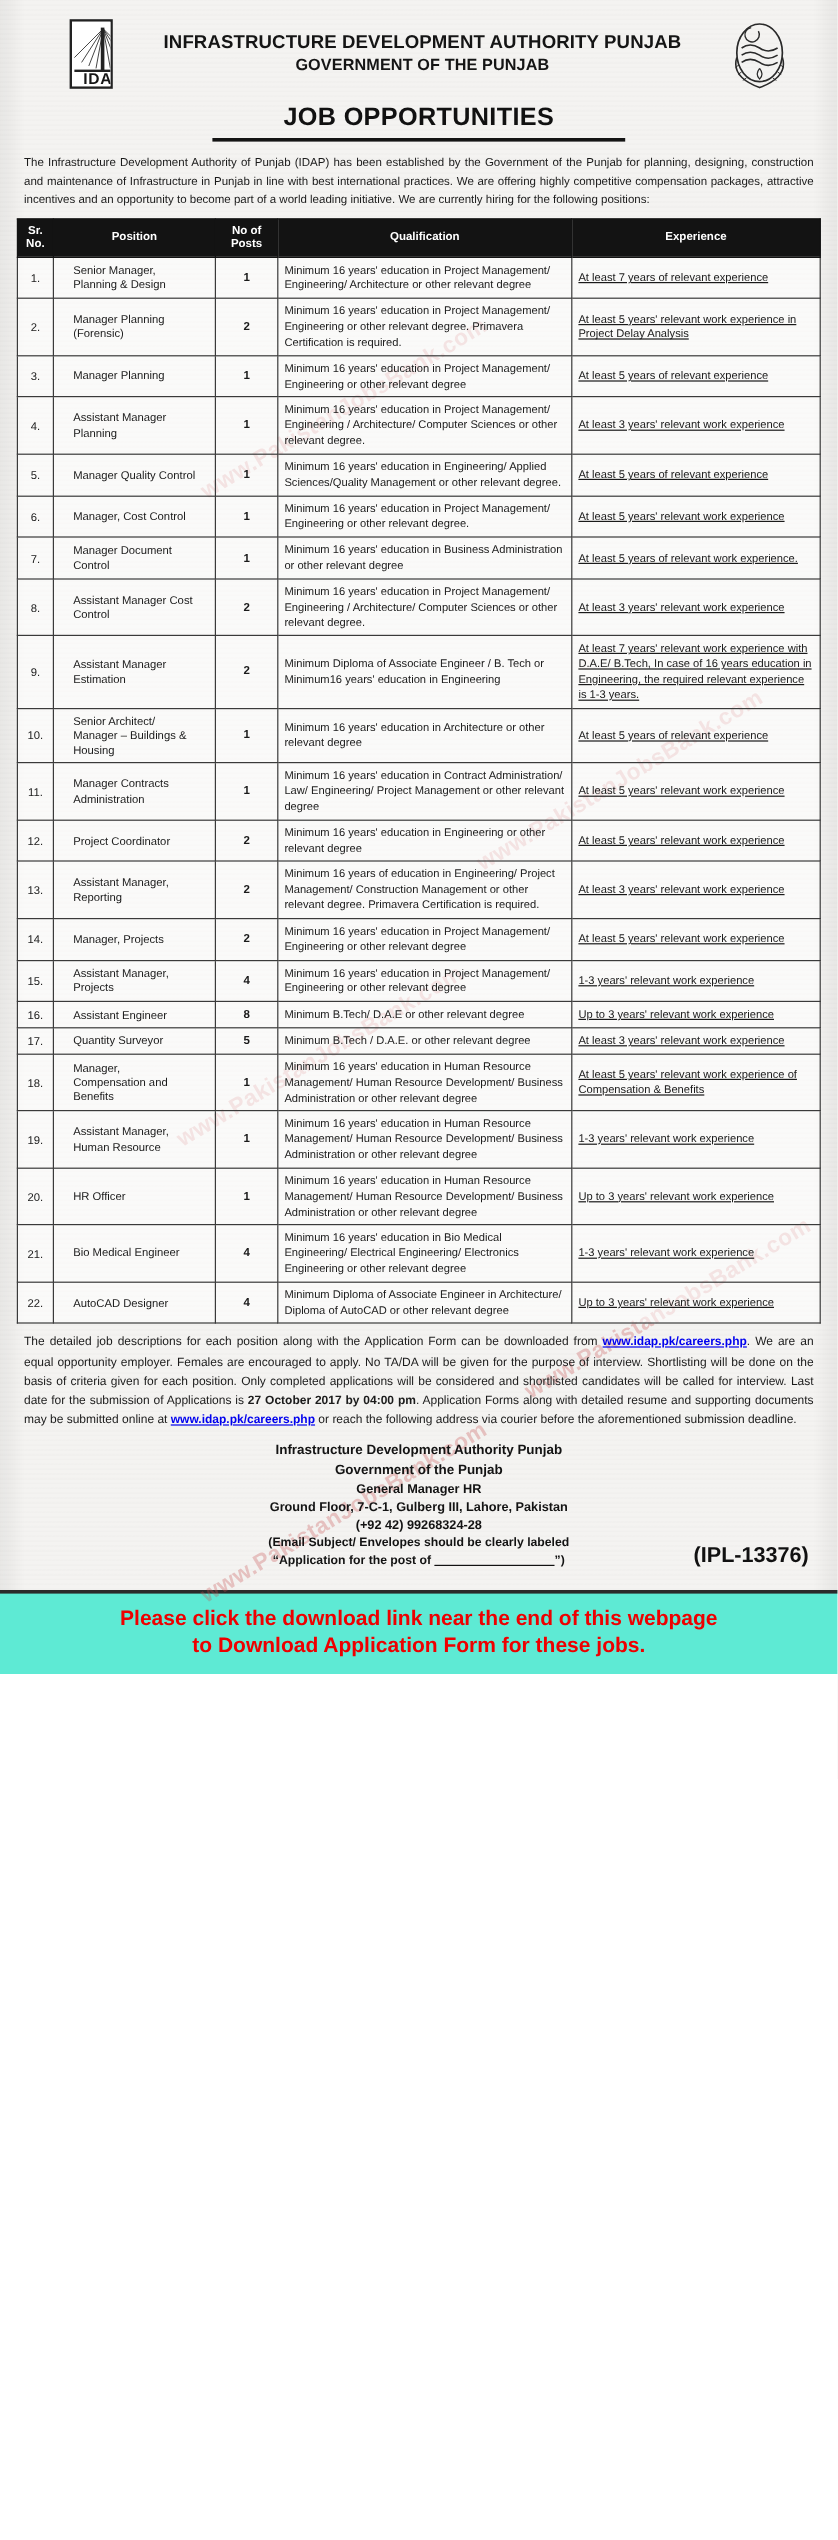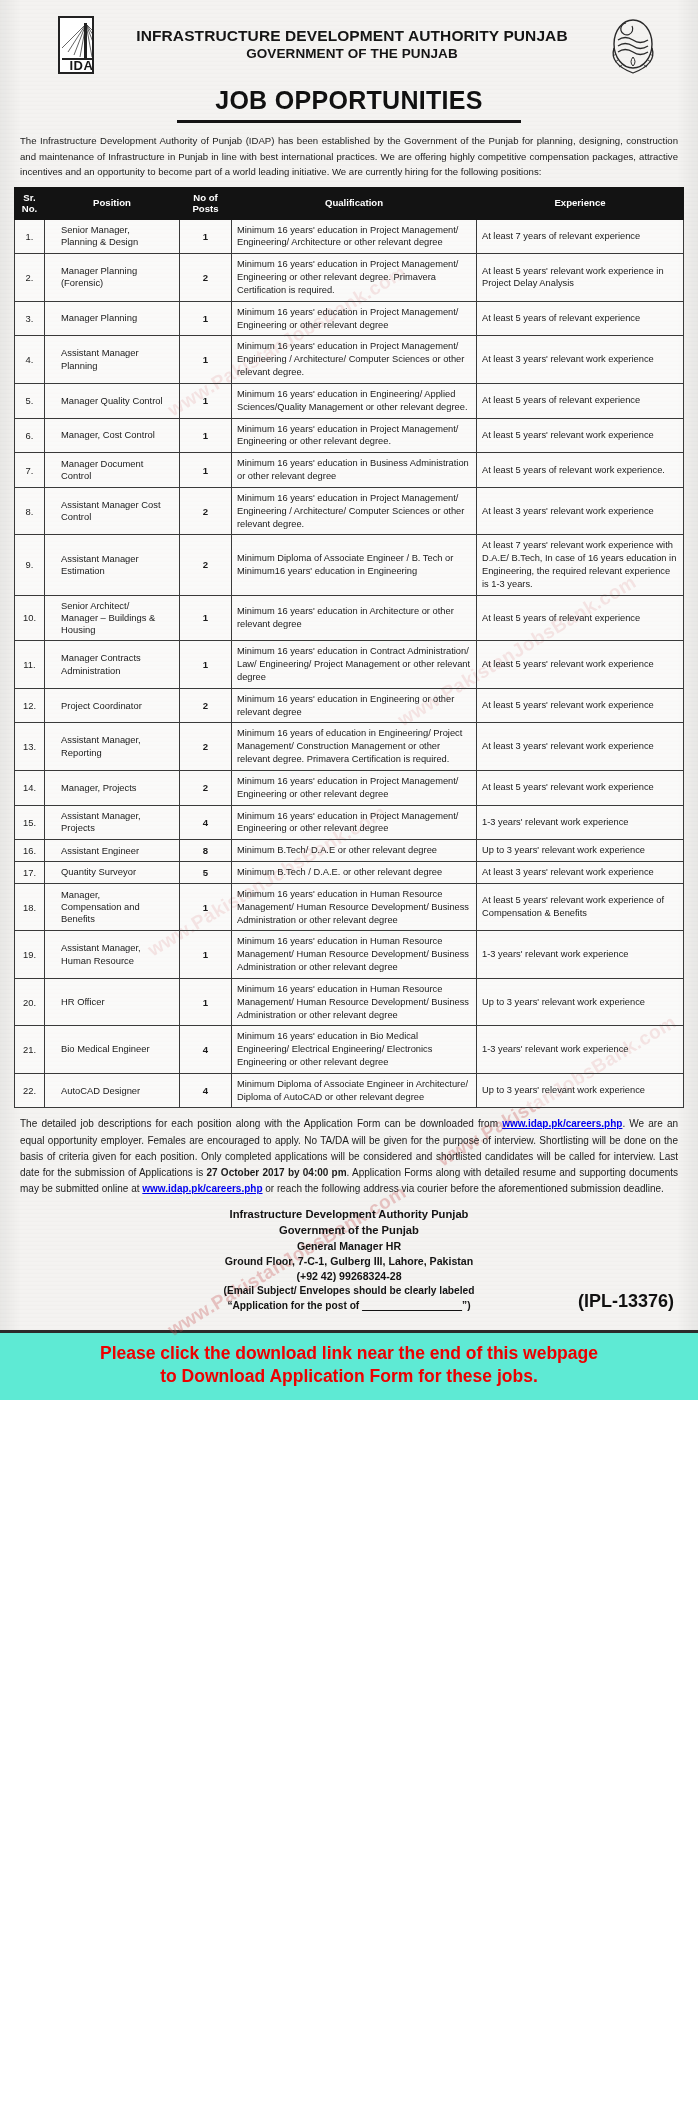--- a/index.html
+++ b/index.html
@@ -93,21 +93,21 @@
   }
   .crest {
     width: 58px; height: 62px;
     flex: 0 0 auto;
     margin-right: 18px;
   }
 
   
   .job-title {
     text-align: center;
-    font-size: 25px;
+    font-size: 21px;
     font-weight: bold;
     letter-spacing: 0.3px;
     margin: 8px 0 2px 0;
     padding-bottom: 3px;
     position: relative;
     z-index: 6;
     color: #111;
   }
   .title-rule {
     width: 344px;
@@ -174,20 +174,21 @@
   td.qual {
     width: 245px;
     font-size: 9.3px;
     padding: 4px 5px;
     line-height: 1.38;
   }
   td.exp {
     font-size: 9.3px;
     padding: 4px 5px;
     line-height: 1.38;
+    text-decoration: underline;
   }
   .colgrp-break td { border-top: 2px solid #2a2a2a; }
 
   
   .footer-note {
     font-size: 10px;
     line-height: 1.62;
     text-align: justify;
     padding: 8px 6px 0 6px;
     position: relative;

